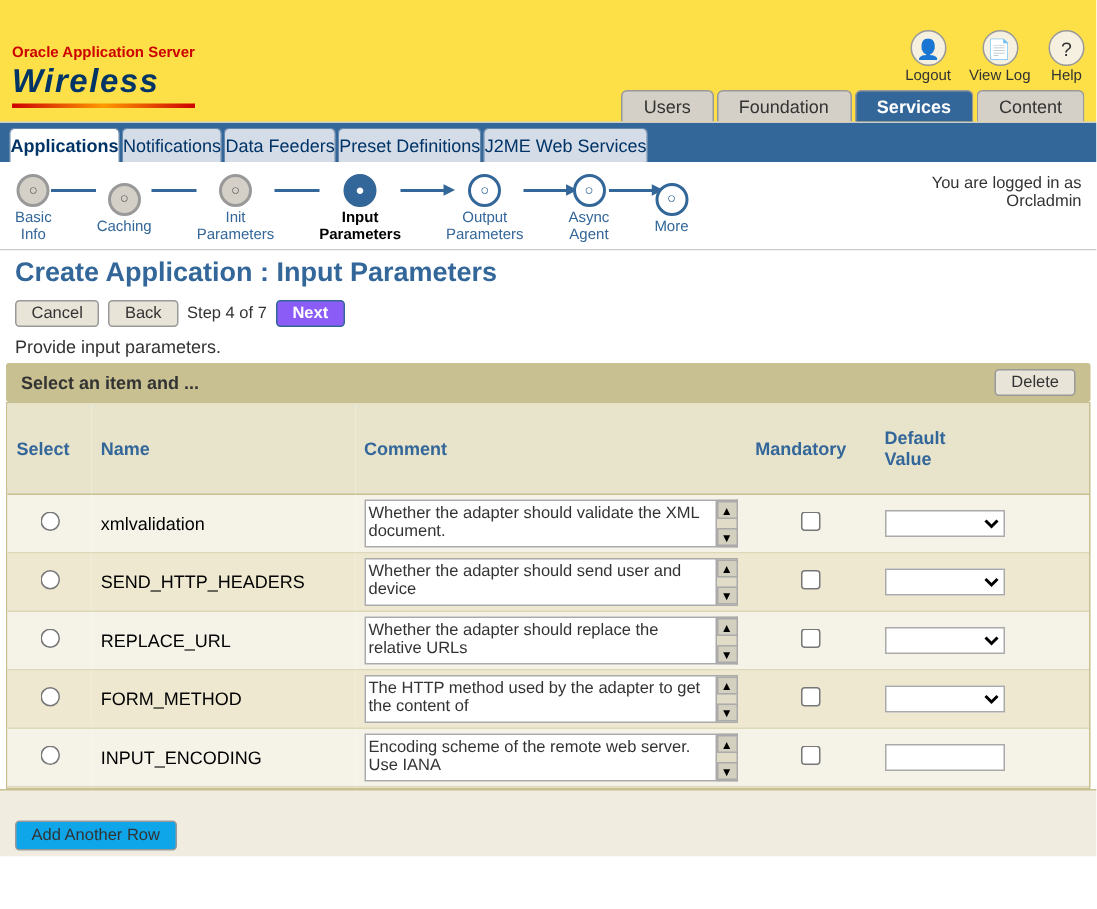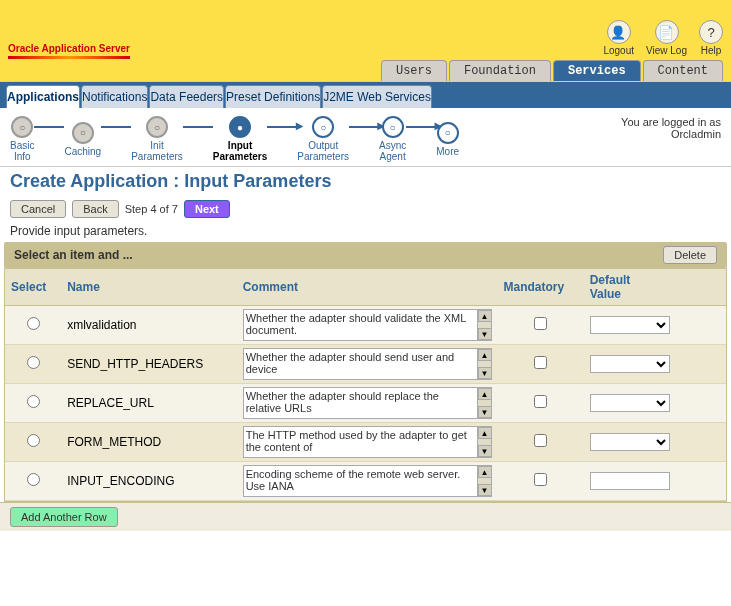--- a/index.html
+++ b/index.html
@@ -54,21 +54,20 @@
     }
     .main-tab {
       padding: 3px 14px;
       font-size: 12px;
       background: #d4d0c8;
       border: 1px solid #999;
       border-bottom: none;
       border-radius: 4px 4px 0 0;
       cursor: pointer;
       color: #333;
-      font-family: Liberation Mono, monospace;
     }
     .main-tab.active {
       background: #336699;
       color: #fff;
       font-weight: bold;
     }
 
     
     .nav-bar {
       background: #336699;
@@ -231,21 +230,21 @@
       border: 1px solid #c8c090;
     }
     .params-table {
       width: 100%;
       border-collapse: collapse;
     }
     .params-table thead tr {
       background: #e8e4cc;
     }
     .params-table thead th {
-      padding: 4px 6px;
+      padding: 16px 6px;
       font-size: 12px;
       font-weight: bold;
       color: #336699;
       text-align: left;
       border-bottom: 1px solid #c8c090;
     }
     .params-table tbody tr {
       background: #f5f3e8;
       border-bottom: 1px solid #ddd8b8;
     }
@@ -316,33 +315,35 @@
 
     
     .footer-bar {
       padding: 4px 10px;
       background: #f0ece0;
       border-top: 1px solid #c8c090;
     }
     .add-row-btn {
       padding: 3px 10px;
       font-size: 11px;
-      background: #86efac;
+      background: #0ea5e9;
       border: 1px solid #999;
       border-radius: 3px;
       cursor: pointer;
       color: #333;
+      margin-top: 16px;
     }
   </style>
 </head>
 <body>
 
 <div class="top-header">
   <div class="logo-area">
     <div class="logo-oracle">Oracle Application Server</div>
+    <div class="logo-wireless">Wireless</div>
     <div class="logo-line"></div>
   </div>
   <div class="top-right-nav">
     <div class="top-icons">
       <div class="top-icon-item">
         <div class="icon-circle">👤</div>
         <span>Logout</span>
       </div>
       <div class="top-icon-item">
         <div class="icon-circle">📄</div>

